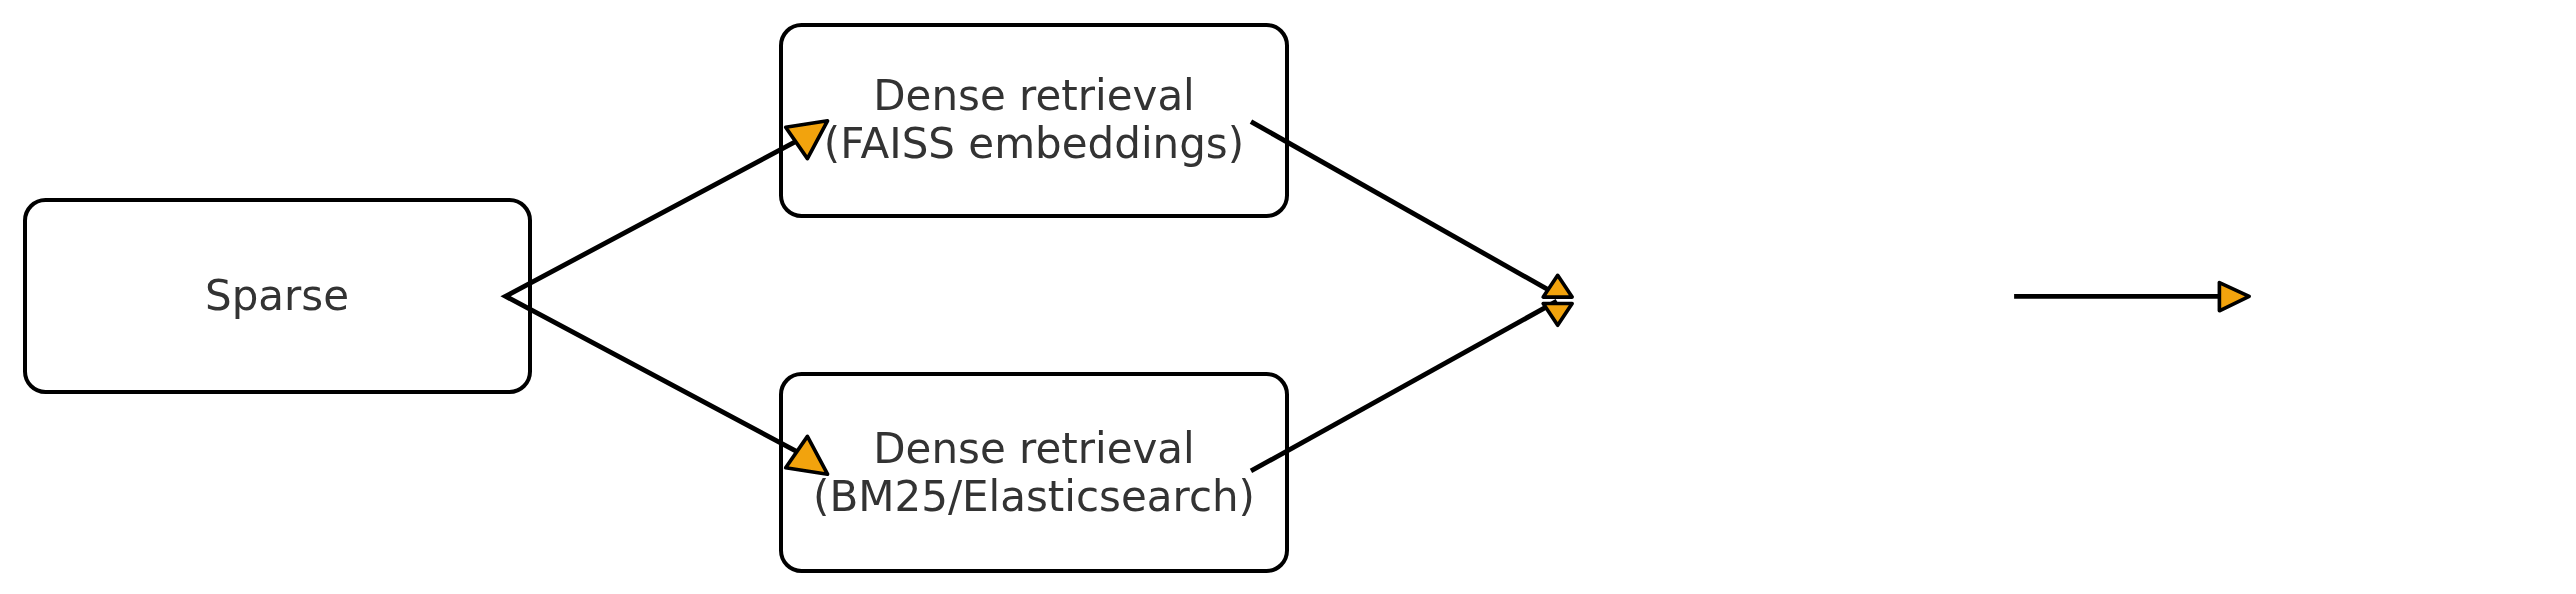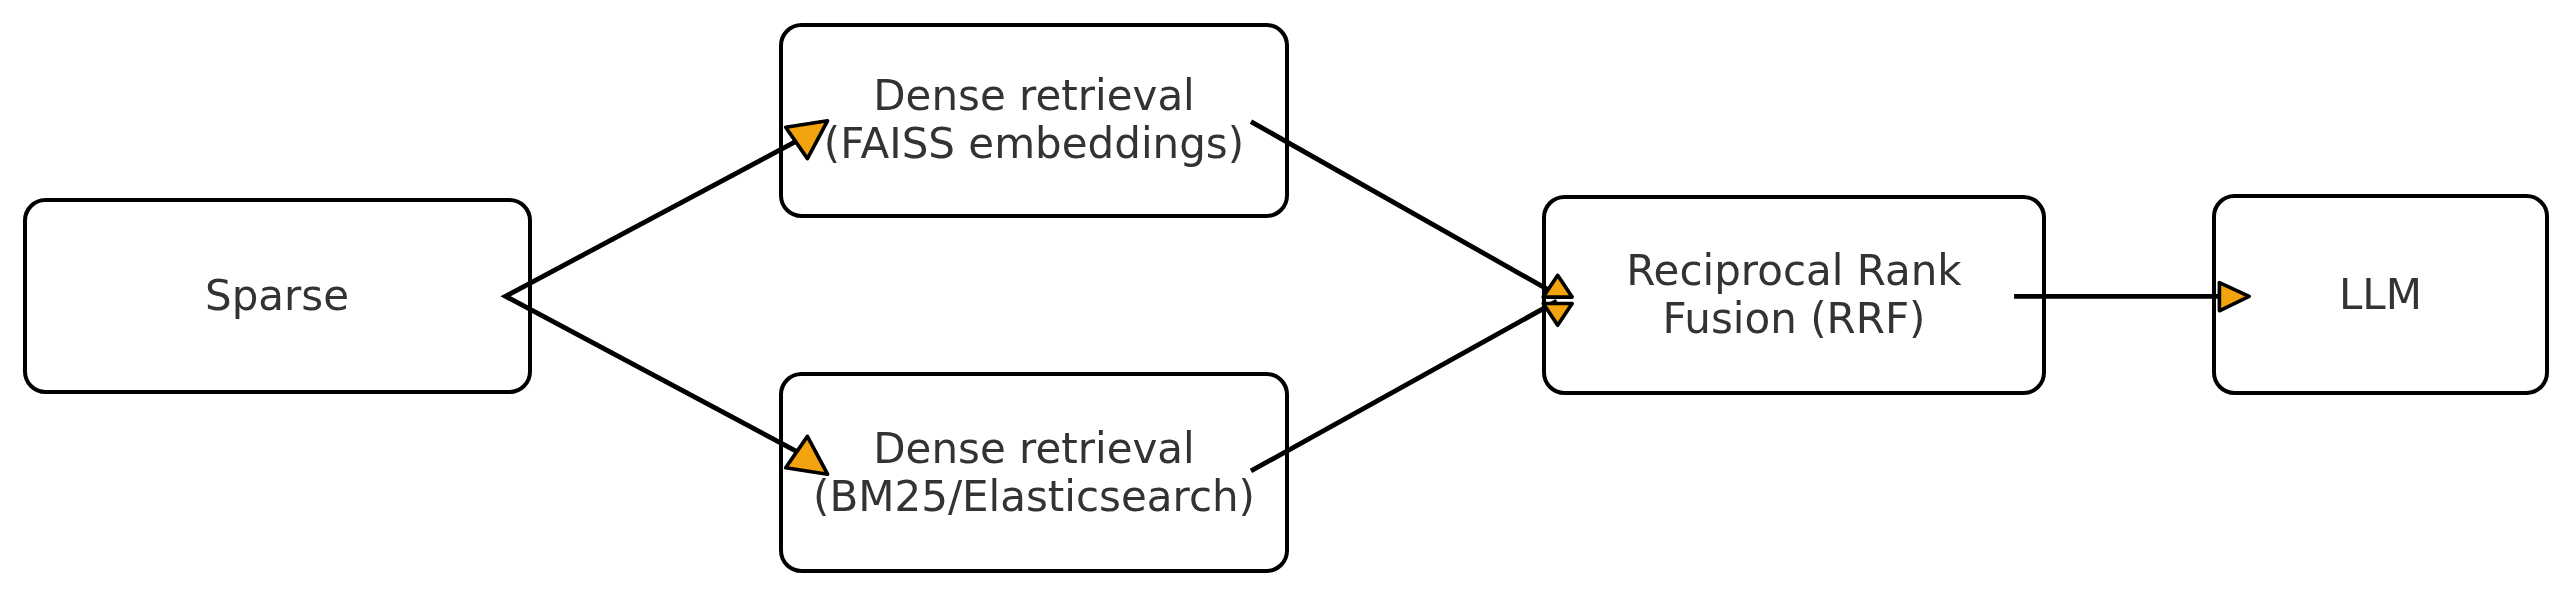--- a/index.html
+++ b/index.html
@@ -69,28 +69,21 @@
   <div class="node node-dense">
     <span class="label">Dense retrieval
 (FAISS embeddings)</span>
   </div>
 
   <div class="node node-sparse">
     <span class="label">Dense retrieval
 (BM25/Elasticsearch)</span>
   </div>
 
-  <div class="node node-rrf">
-    <span class="label">Reciprocal Rank
-Fusion (RRF)</span>
-  </div>
 
-  <div class="node node-llm">
-    <span class="label">LLM</span>
-  </div>
 
   <svg class="edges" viewBox="0 0 3200 739" xmlns="http://www.w3.org/2000/svg">
 
     <path class="edge" d="M990,175 L628,368 L990,561"></path>
 
     <line class="edge" x1="1554" y1="151" x2="1934" y2="366"></line>
 
     <line class="edge" x1="1554" y1="585" x2="1934" y2="374"></line>
 
     <line class="edge" x1="2502" y1="368" x2="2762" y2="368"></line>

